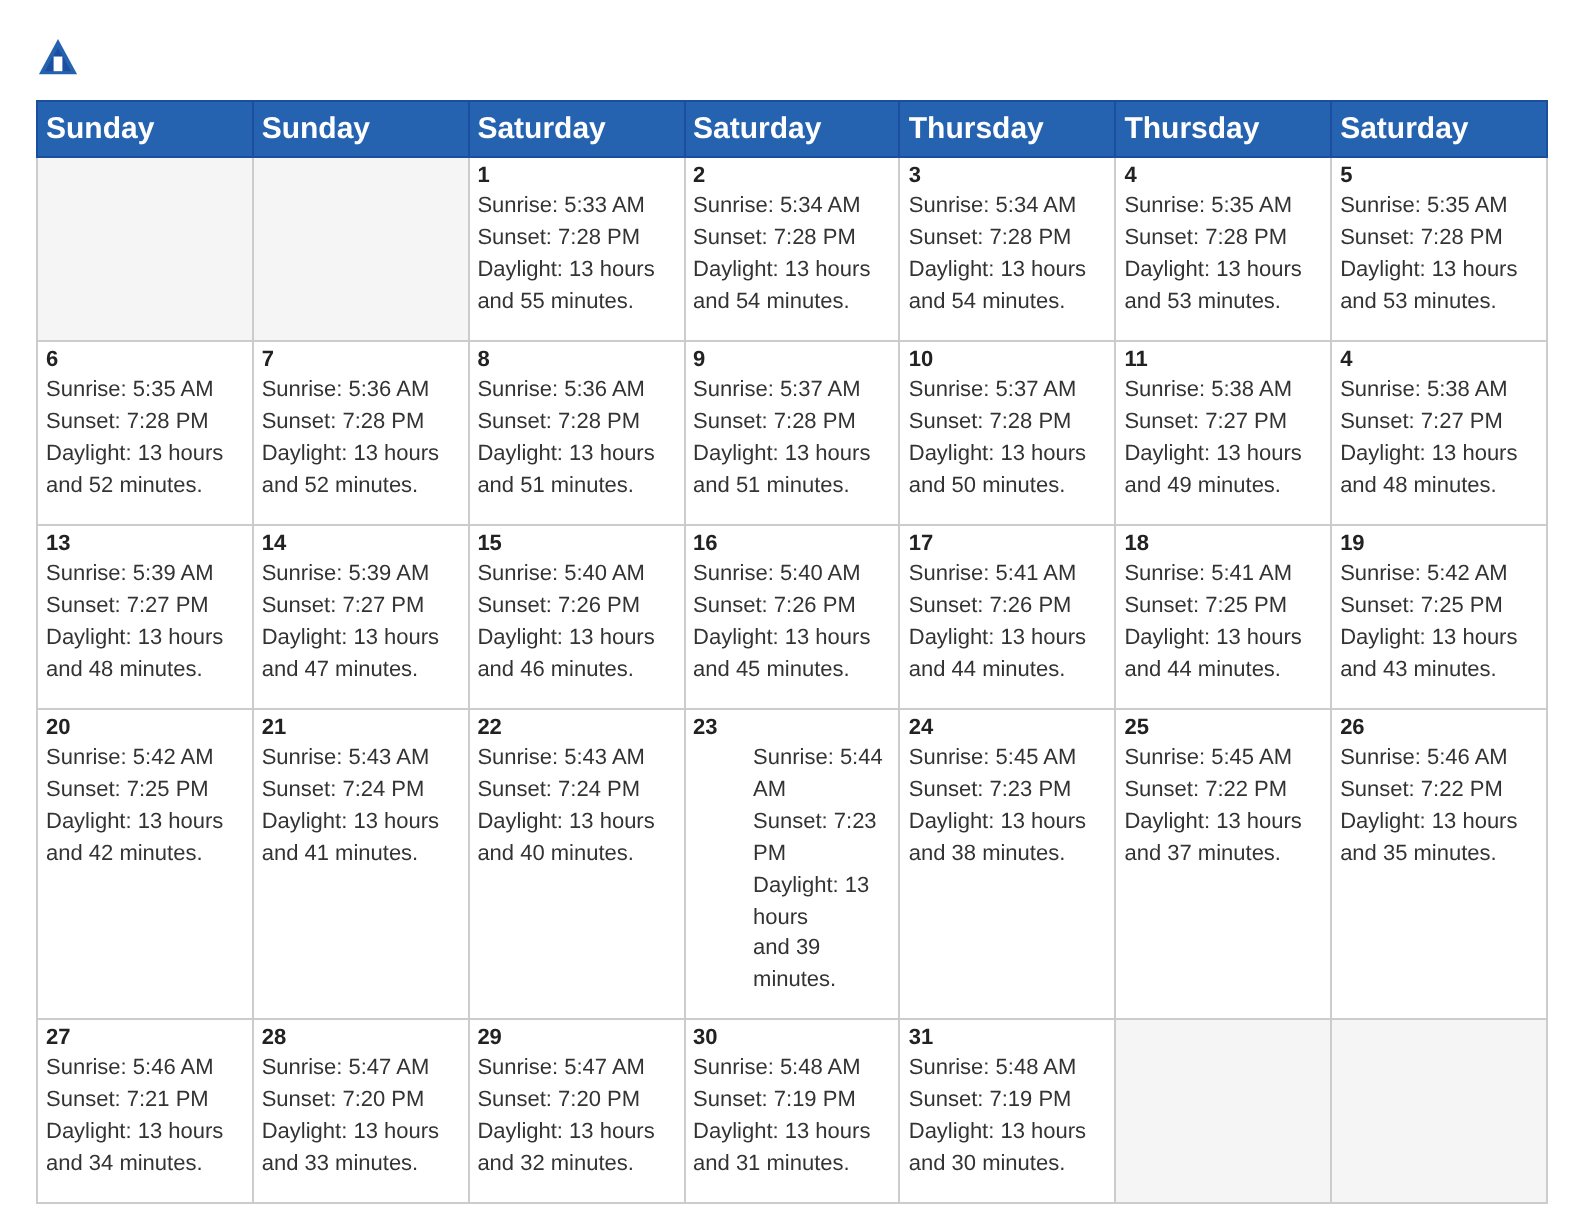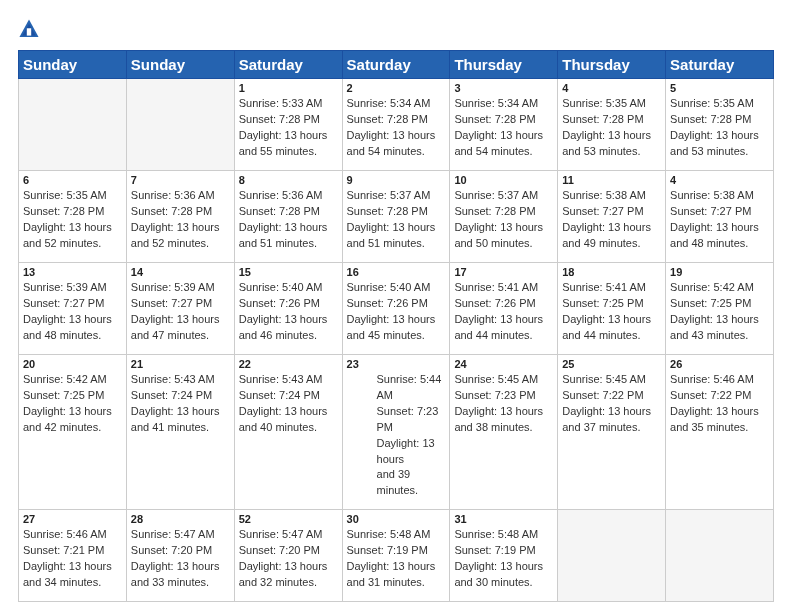--- a/index.html
+++ b/index.html
@@ -339,21 +339,21 @@
 and 34 minutes.</div>
           </td>
           <td>
             <span class="day-num">28</span>
             <div class="day-detail" style="white-space: pre-line;">Sunrise: 5:47 AM
 Sunset: 7:20 PM
 Daylight: 13 hours
 and 33 minutes.</div>
           </td>
           <td>
-            <span class="day-num">52</span>
+            <span class="day-num">29</span>
             <div class="day-detail" style="white-space: pre-line;">Sunrise: 5:47 AM
 Sunset: 7:20 PM
 Daylight: 13 hours
 and 32 minutes.</div>
           </td>
           <td>
             <span class="day-num">30</span>
             <div class="day-detail" style="white-space: pre-line;">Sunrise: 5:48 AM
 Sunset: 7:19 PM
 Daylight: 13 hours

